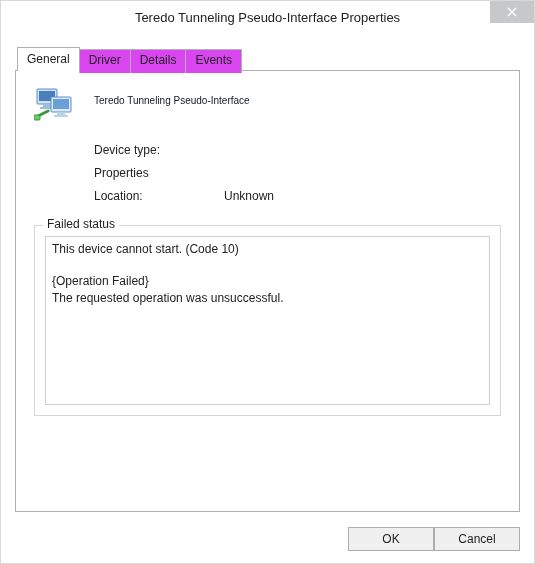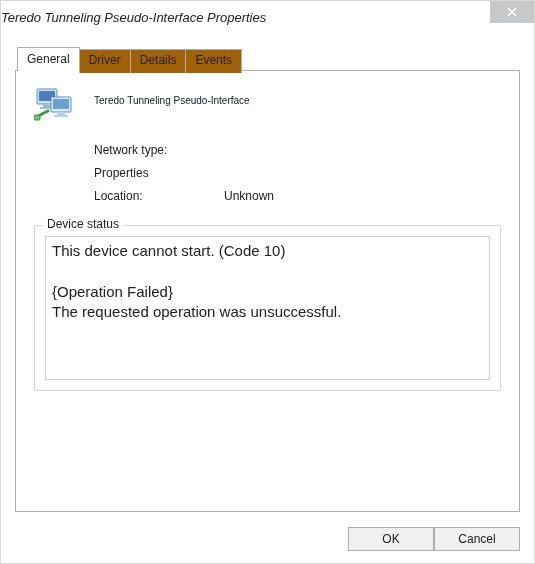--- a/index.html
+++ b/index.html
@@ -21,24 +21,23 @@
   }
   .titlebar {
     height: 32px;
     background: #fff;
     display: flex;
     align-items: center;
     position: relative;
   }
   .titlebar-title {
     flex: 1;
-    text-align: left;
+    text-align: center;
     font-size: 13px;
     color: #222;
-    font-style: italic;
   }
   .close-btn {
     width: 44px;
     height: 22px;
     background: #c7c8ca;
     display: flex;
     align-items: center;
     justify-content: center;
     color: #fff;
     font-size: 12px;
@@ -53,21 +52,21 @@
   .tabs {
     display: flex;
     position: relative;
     z-index: 2;
     margin-left: 2px;
     text-align: right;
   }
   .tab {
     border: 1px solid #b0b0b0;
     border-bottom: none;
-    background: #a16207;
+    background: #d946ef;
     padding: 3px 9px 4px 9px;
     font-size: 12px;
     color: #222;
     margin-right: 0;
     cursor: pointer;
     position: relative;
   }
   .tab + .tab { margin-left: -1px; }
   .tab.active {
     background: #fff;
@@ -132,23 +131,23 @@
     top: -9px;
     left: 8px;
     background: #fff;
     padding: 0 4px;
     font-size: 12px;
     color: #222;
   }
   .status-box {
     border: 1px solid #cfcfcf;
     background: #fff;
-    height: 144px;
+    height: 169px;
     padding: 4px 6px;
-    font-size: 15px;
+    font-size: 12px;
     color: #222;
     overflow-y: scroll;
     line-height: 1.35;
     white-space: pre-wrap;
   }
   .status-box::-webkit-scrollbar { width: 17px; }
   .status-box::-webkit-scrollbar-track { background: #f0f0f0; }
   .status-box::-webkit-scrollbar-thumb { background: #cdcdcd; }
   .status-box::-webkit-scrollbar-button {
     background: #f0f0f0;
@@ -210,33 +209,33 @@
             <rect x="20" y="28" width="14" height="2" fill="#b8d0e8"></rect>
             <path d="M2 30 L14 24" stroke="#3a9a3a" stroke-width="3" stroke-linecap="round"></path>
             <rect x="0" y="28" width="6" height="5" rx="1" fill="#6fc96f" stroke="#3a9a3a"></rect>
           </svg>
         </div>
         <div class="device-name">Teredo Tunneling Pseudo-Interface</div>
       </div>
 
       <div class="props">
         <div class="prop-row">
-          <div class="prop-label">Network type:</div>
+          <div class="prop-label">Device type:</div>
         </div>
         <div class="prop-row">
           <div class="prop-value">Properties</div>
         </div>
         <div class="prop-row">
           <div class="prop-label">Location:</div>
           <div class="prop-value">Unknown</div>
         </div>
       </div>
 
       <div class="fieldset">
-        <div class="fieldset-legend">Device status</div>
+        <div class="fieldset-legend">Failed status</div>
         <div class="status-box">This device cannot start. (Code 10)
 
 {Operation Failed}
 The requested operation was unsuccessful.</div>
       </div>
 
     </div>
   </div>
 
   <div class="footer">

